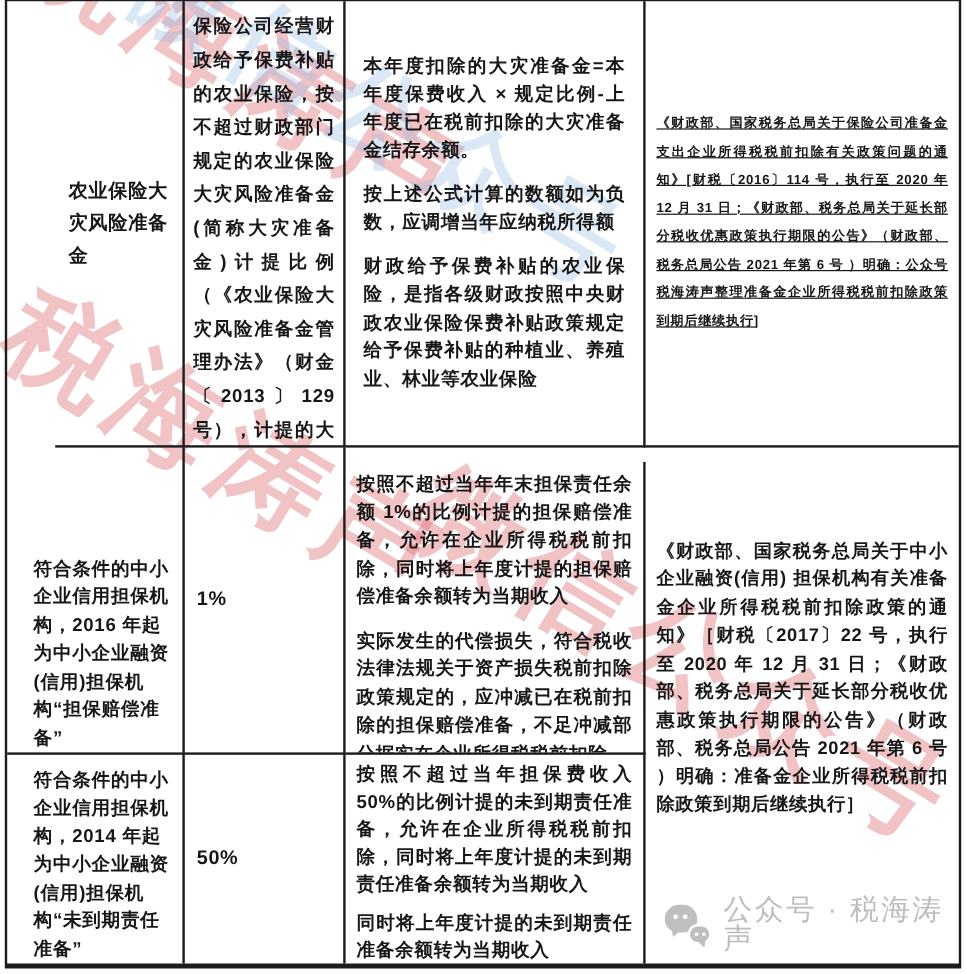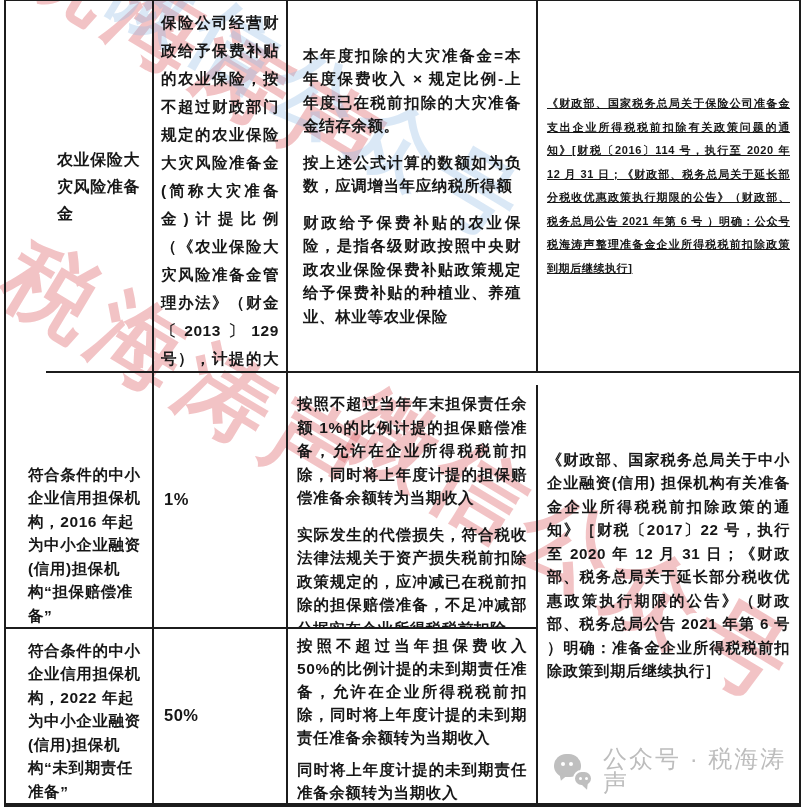--- a/index.html
+++ b/index.html
@@ -111,21 +111,21 @@
           </span>
         <span class="wx-b2">
             <span class="tail2"></span>
           </span>
       </span>
       <span class="footer-label">公众号 · 税海涛声</span>
     </div>
   </div>
 
   <div class="cell c31 v-center row-last">
-    <p>符合条件的中小企业信用担保机构，2022 年起为中小企业融资(信用)担保机构“未到期责任准备”</p>
+    <p>符合条件的中小企业信用担保机构，2014 年起为中小企业融资(信用)担保机构“未到期责任准备”</p>
   </div>
   <div class="cell c32 v-center row-last">
     <p>50%</p>
   </div>
   <div class="cell c33 row-last">
     <p>按照不超过当年担保费收入 50%的比例计提的未到期责任准备，允许在企业所得税税前扣除，同时将上年度计提的未到期责任准备余额转为当期收入</p>
     <p>同时将上年度计提的未到期责任准备余额转为当期收入</p>
   </div>
 
 </div>

